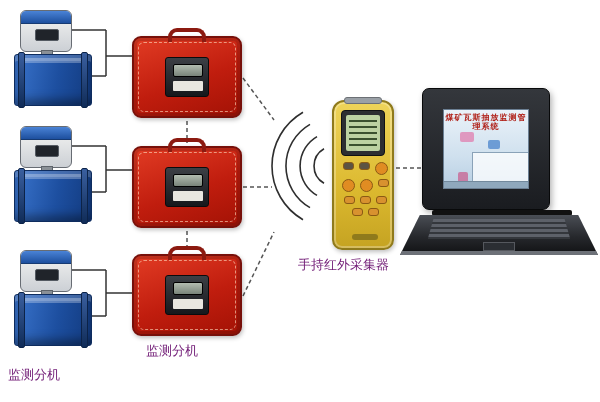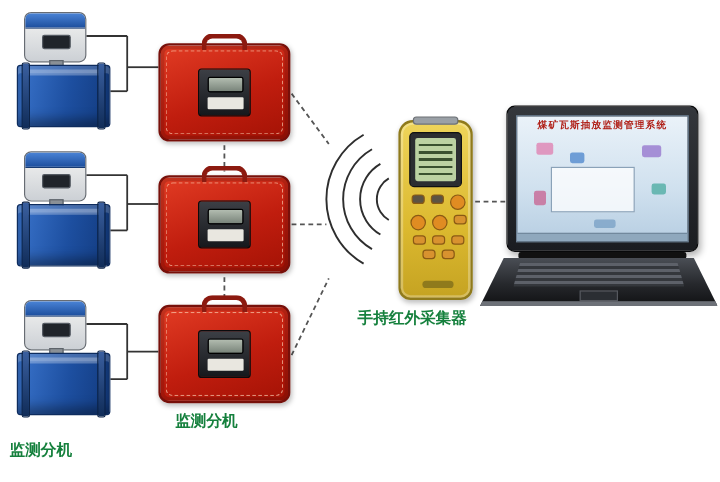--- a/index.html
+++ b/index.html
@@ -2,21 +2,21 @@
 <html><head>
 <meta charset="utf-8">
 <style>
   *{margin:0;padding:0;box-sizing:border-box}
   html,body{width:600px;height:402px;background:#fff;overflow:hidden;
     font-family:"DejaVu Sans","Liberation Sans",sans-serif}
   #stage{position:relative;width:600px;height:402px;background:#fff}
 
   #wires{position:absolute;left:0;top:0;z-index:1}
 
-  .label{position:absolute;z-index:6;color:#15803d;font-weight:bold;font-size:13px;white-space:nowrap}
+  .label{position:absolute;z-index:6;color:#701a75;font-weight:normal;font-size:13px;white-space:nowrap}
 
   
   .sensor-group{position:absolute;width:92px;height:96px;z-index:2}
   .transmitter{position:absolute;left:14px;top:0;width:52px;height:42px;
     background:linear-gradient(180deg,#f5f5f3,#ccd0d5);border:1px solid #676c73;border-radius:6px}
   .t-cap{position:absolute;left:0;right:0;top:0;height:13px;
     background:linear-gradient(180deg,#4a83d6,#1d4f9e);border-bottom:1px solid #163a72;border-radius:5px 5px 0 0}
   .t-display{position:absolute;left:14px;top:18px;width:24px;height:12px;background:#20242a;border:1px solid #545a62;border-radius:2px}
   .t-neck{position:absolute;left:20px;bottom:-7px;width:12px;height:8px;background:#8a9096;border:1px solid #5d636a}
   .tank{position:absolute;left:8px;top:44px;width:78px;height:52px;border-radius:3px;
@@ -51,21 +51,21 @@
     background:repeating-linear-gradient(180deg,#3a512f 0 2px,transparent 2px 6px)}
   .hh-buttons{position:absolute;left:7px;top:60px;width:48px;display:flex;flex-wrap:wrap;gap:4px 5px;
     justify-content:center;align-content:flex-start}
   .hh-btn{width:11px;height:8px;background:#d8922f;border:1px solid #8a5a14;border-radius:3px}
   .hh-btn.round{width:13px;height:13px;border-radius:50%;background:#e08c22}
   .hh-btn.dark{background:#5c5343}
   .hh-slot{position:absolute;bottom:8px;left:18px;width:26px;height:6px;background:#8f7a1c;border-radius:3px}
 
   
   .laptop{position:absolute;left:400px;top:88px;width:198px;height:170px;z-index:2}
-  .lp-screen{position:absolute;left:22px;top:0;width:160px;height:122px;padding:7px;border-radius:7px;
+  .lp-screen{position:absolute;left:22px;top:0;width:128px;height:122px;padding:20px;border-radius:7px;
     background:linear-gradient(180deg,#34373c,#1a1c20);border:1px solid #08090a;box-shadow:2px 3px 6px rgba(0,0,0,.3)}
   .lp-display{position:relative;width:100%;height:100%;overflow:hidden;border:1px solid #6b7f93;
     background:linear-gradient(180deg,#eaf2f9 0%,#cfe0ee 60%,#b7cee2 100%)}
   .lp-title{position:absolute;top:3px;left:0;right:0;text-align:center;font-size:8px;line-height:9px;
     color:#b02018;font-weight:bold;letter-spacing:1px}
   .blob{position:absolute;border-radius:2px;opacity:.85}
   .lp-window{position:absolute;left:28px;top:42px;width:70px;height:38px;background:rgba(255,255,255,.75);
     border:1px solid #8aa2b8}
   .lp-taskbar{position:absolute;left:0;right:0;bottom:0;height:7px;background:#8fa8bd;border-top:1px solid #72899d}
   .lp-hinge{position:absolute;left:32px;top:122px;width:140px;height:6px;background:#111;border-radius:2px}

